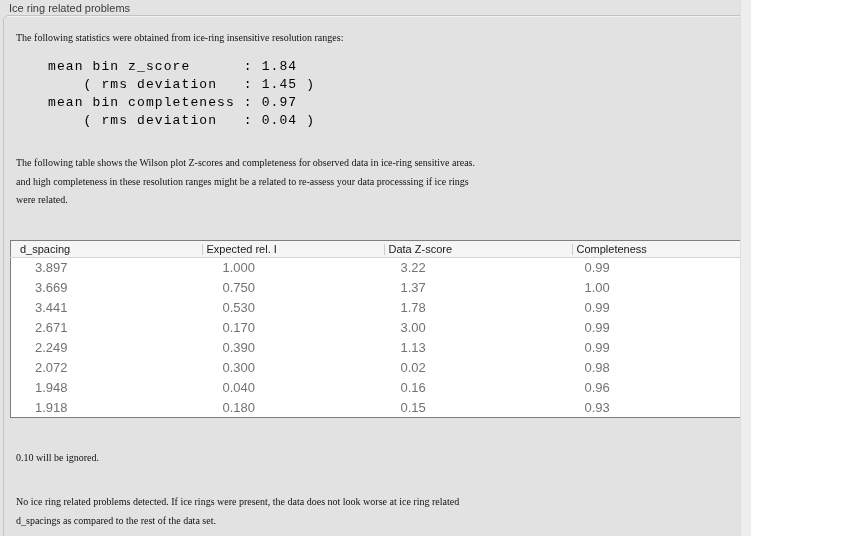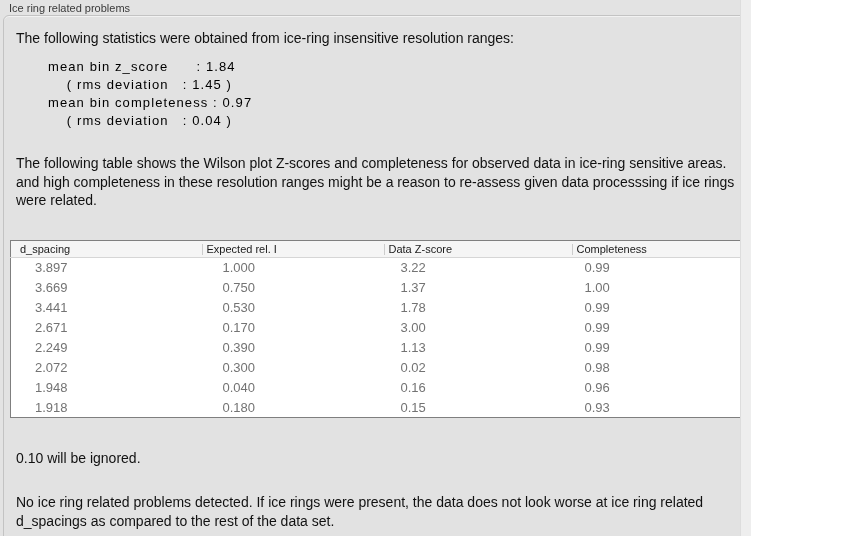--- a/index.html
+++ b/index.html
@@ -23,26 +23,26 @@
     background:var(--panel_bg);
     border:1px solid var(--panel_border);
     border-radius:6px;
     box-shadow: inset 0 1px 0 rgba(255,255,255,0.55);
   }
   .scroll-strip {
     position:absolute; right:0; top:0; width:11px; height:536px;
     background:var(--scroll_track); border-left:1px solid #dddddd;
   }
   .para {
-    position:absolute; font-size:14px; line-height:18.5px; color:var(--text);
+    position:absolute; font-size:10px; line-height:18.5px; color:var(--text);font-family:Liberation Serif, serif;
   }
   .para .ln { white-space:nowrap; }
   .mono {
     position:absolute; left:48px; top:58px;
-    font-family:Liberation Sans, sans-serif;
+    font-family:Liberation Mono, monospace;
     font-size:13px; letter-spacing:1.1px; line-height:18px; color:#000;
   }
   .mono .ln { white-space:pre; }
   .p-intro  { left:16px; top:29px; }
   .p-desc   { left:16px; top:154px; }
   .p-ignore { left:16px; top:449px; }
   .p-concl  { left:16px; top:493px; }
   table.ice-table {
     position:absolute; left:10px; top:240px; width:834px;
     border-collapse:collapse; table-layout:fixed;
@@ -82,21 +82,21 @@
 
   <div class="mono">
       <div class="ln">mean bin z_score      : 1.84</div>
       <div class="ln">    ( rms deviation   : 1.45 )</div>
       <div class="ln">mean bin completeness : 0.97</div>
       <div class="ln">    ( rms deviation   : 0.04 )</div>
     </div>
 
   <div class="para p-desc">
       <div class="ln">The following table shows the Wilson plot Z-scores and completeness for observed data in ice-ring sensitive areas.</div>
-      <div class="ln">and high completeness in these resolution ranges might be a reason to re-assess given data processsing if ice rings</div>
+      <div class="ln">and high completeness in these resolution ranges might be a related to re-assess your data processsing if ice rings</div>
       <div class="ln">were related.</div>
     </div>
 
   <table class="ice-table">
     <colgroup>
         <col style="width: 192px;">
         <col style="width: 182px;">
         <col style="width: 188px;">
         <col style="width: 174px;">
         <col>

